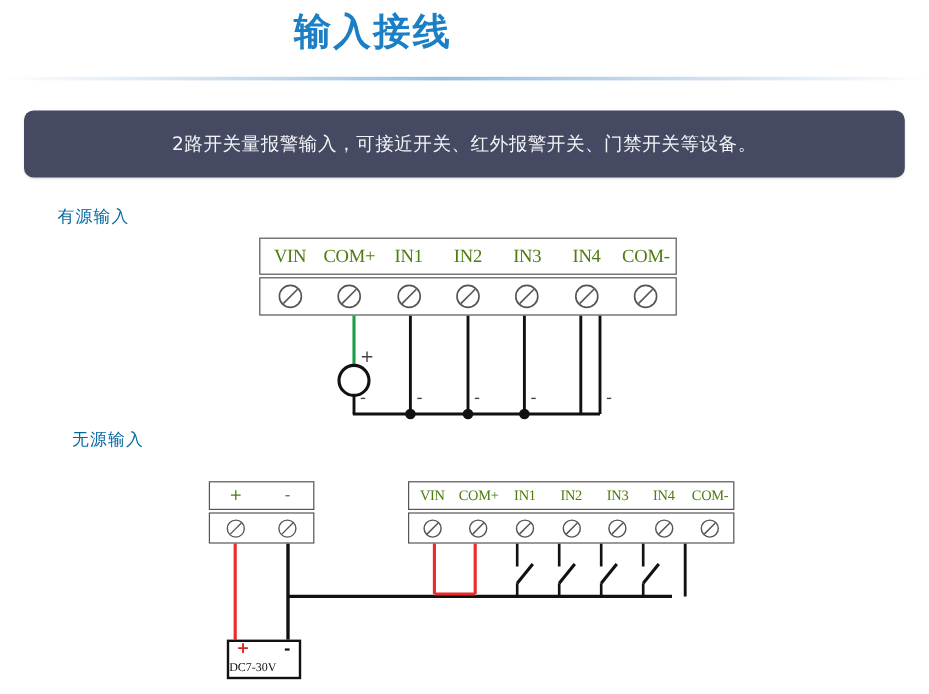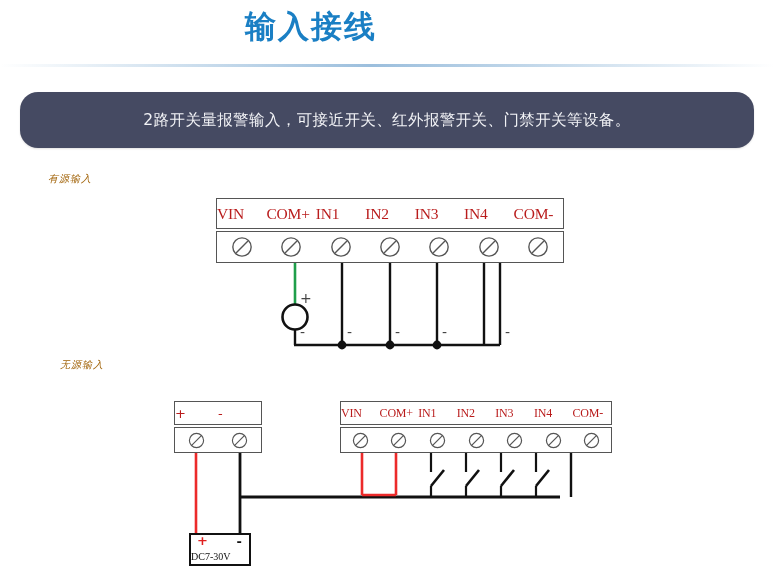--- a/index.html
+++ b/index.html
@@ -30,58 +30,58 @@
        rgba(150,187,219,0.95) 48%,
        rgba(173,202,226,0.25) 90%,
        rgba(255,255,255,0) 100%);
   }
 
   
   .banner{
     position:absolute;left:20px;top:92px;
     width:734px;height:56px;
     background:#454a62;
-    border-radius:18px;
+    border-radius:8px;
     display:flex;align-items:center;justify-content:center;
     box-shadow:0 1px 2px rgba(0,0,0,0.12);
   }
   .banner-text{
     color:#f2f3f6;
     font-size:15.5px;
     letter-spacing:0.4px;
     font-family:"DejaVu Sans","Liberation Sans",sans-serif;
   }
 
   
   .sec-label{
     position:absolute;
-    font-size:10px;color:#a16207;
+    font-size:14px;color:#0369a1;
     font-family:"DejaVu Sans","Liberation Sans",sans-serif;
     letter-spacing:1px;
     white-space:nowrap;
-    font-style:italic;
   }
   #label-active{left:48px;top:172px;}
   #label-passive{left:48px;top:358px;margin-left:12px;}
 
   
   .tb{position:absolute;}
   .tb-label-row,.tb-screw-row{
     box-sizing:border-box;
     border:1.6px solid #555;
     background:#fff;
     display:flex;
   }
   .tb-label-row{align-items:center;}
   .tb-screw-row{align-items:center;}
   .tb-cell{
     flex:1 1 0;
+    text-align:center;
     font-family:"Liberation Serif","DejaVu Serif",serif;
     font-size:15.5px;
-    color:#b91c1c;
+    color:#4d7c0f;
     white-space:nowrap;
     letter-spacing:-0.2px;
   }
   .screw-cell{
     flex:1 1 0;
     display:flex;align-items:center;justify-content:center;
   }
   .screw{
     width:22px;height:22px;display:block;
   }

